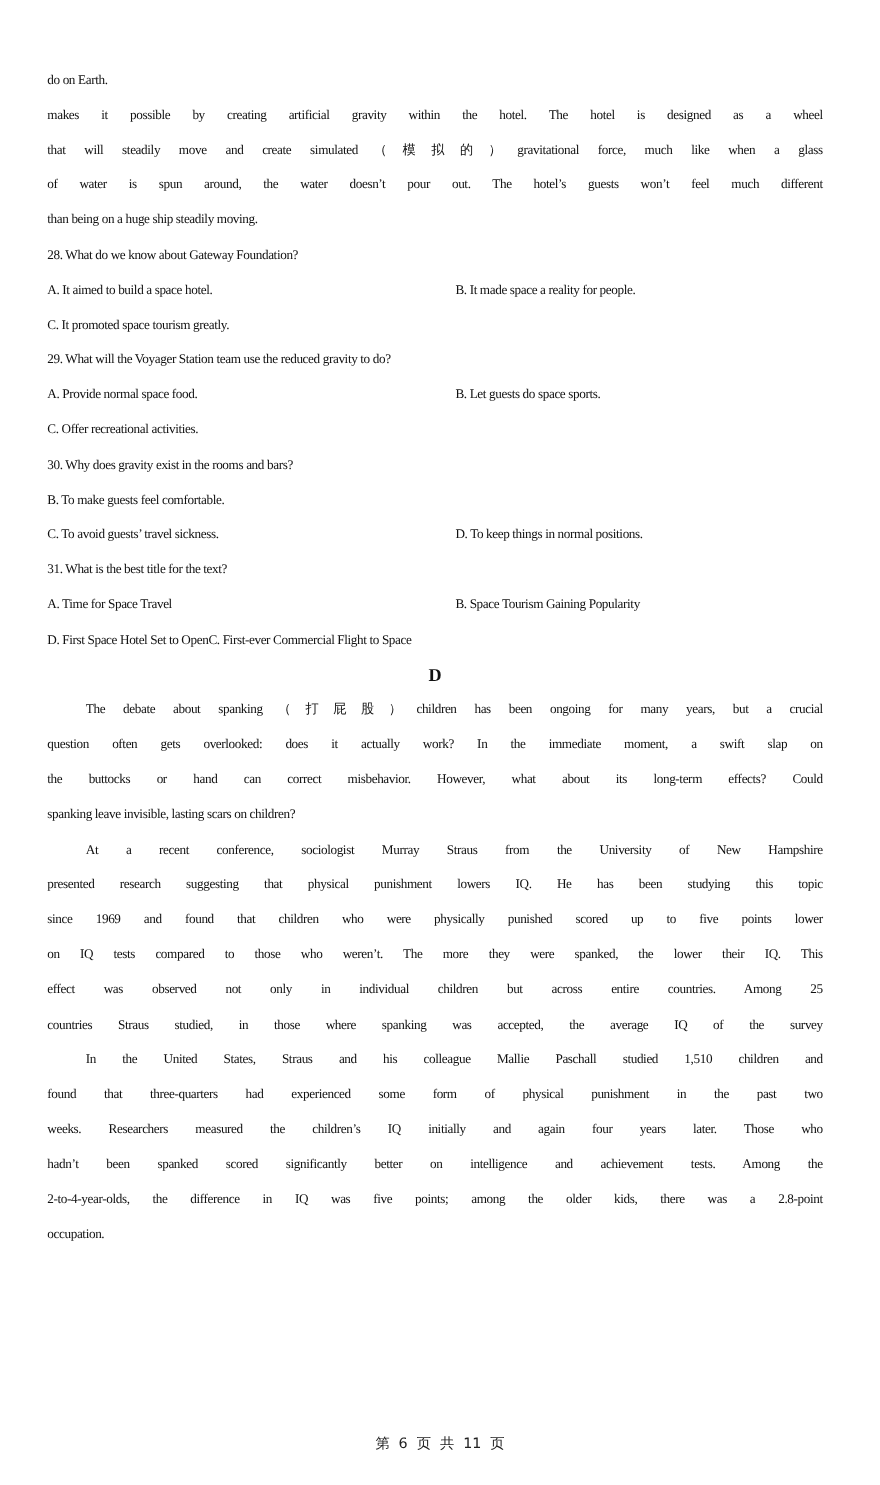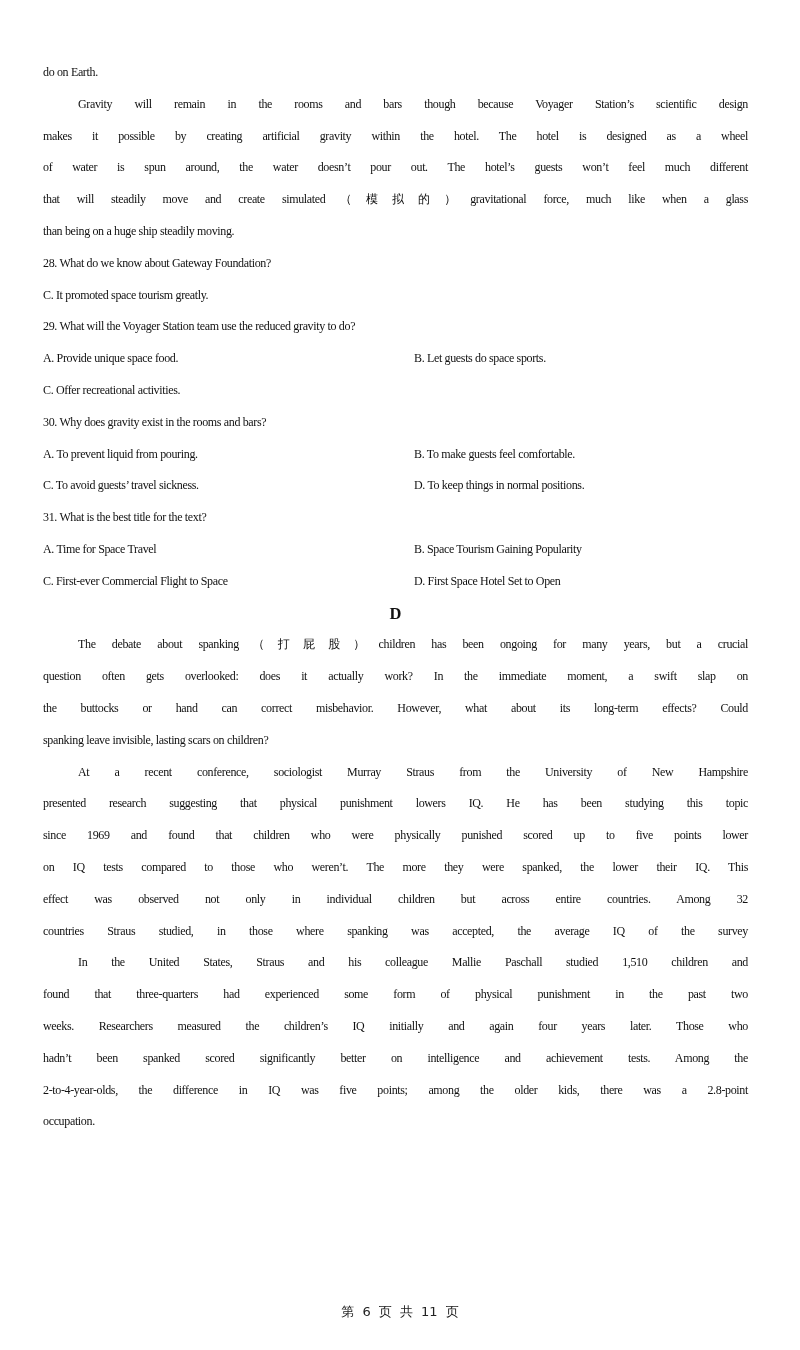--- a/index.html
+++ b/index.html
@@ -23,84 +23,86 @@
   }
 </style>
 </head>
 <body>
 
 <div class="page">
 
   <div class="line">do on Earth.</div>
 
   <div>
-    <div class="line justify indent">Gravity will remain in the rooms and bars though because Voyager Station’s scientific design</div>
     <div class="line justify">makes it possible by creating artificial gravity within the hotel. The hotel is designed as a wheel</div>
+    <div class="line justify">that will steadily move and create simulated（模拟的）gravitational force, much like when a glass</div>
     <div class="line justify">of water is spun around, the water doesn’t pour out. The hotel’s guests won’t feel much different</div>
-    <div class="line justify">that will steadily move and create simulated（模拟的）gravitational force, much like when a glass</div>
     <div class="line">than being on a huge ship steadily moving.</div>
   </div>
 
   <div>
     <div class="line">28. What do we know about Gateway Foundation?</div>
+    <div class="line q-opts">
+      <span class="opt col-a">A. It aimed to build a space hotel.</span>
+      <span class="opt">B. It made space a reality for people.</span>
+    </div>
     <div class="line q-opts">
       <span class="opt col-a">C. It promoted space tourism greatly.</span>
     </div>
   </div>
 
   <div>
     <div class="line">29. What will the Voyager Station team use the reduced gravity to do?</div>
     <div class="line q-opts">
-      <span class="opt col-a">A. Provide unique space food.</span>
+      <span class="opt col-a">A. Provide normal space food.</span>
       <span class="opt">B. Let guests do space sports.</span>
     </div>
     <div class="line q-opts">
       <span class="opt col-a">C. Offer recreational activities.</span>
     </div>
   </div>
 
   <div>
     <div class="line">30. Why does gravity exist in the rooms and bars?</div>
     <div class="line q-opts">
-      <span class="opt col-a">A. To prevent liquid from pouring.</span>
       <span class="opt">B. To make guests feel comfortable.</span>
     </div>
     <div class="line q-opts">
       <span class="opt col-a">C. To avoid guests’ travel sickness.</span>
       <span class="opt">D. To keep things in normal positions.</span>
     </div>
   </div>
 
   <div>
     <div class="line">31. What is the best title for the text?</div>
     <div class="line q-opts">
       <span class="opt col-a">A. Time for Space Travel</span>
       <span class="opt">B. Space Tourism Gaining Popularity</span>
     </div>
     <div class="line q-opts">
+      <span class="opt">D. First Space Hotel Set to Open</span>
       <span class="opt col-a">C. First-ever Commercial Flight to Space</span>
-      <span class="opt">D. First Space Hotel Set to Open</span>
     </div>
   </div>
 
   <div class="section-title">D</div>
 
   <div>
     <div class="line justify indent">The debate about spanking（打屁股）children has been ongoing for many years, but a crucial</div>
     <div class="line justify">question often gets overlooked: does it actually work? In the immediate moment, a swift slap on</div>
     <div class="line justify">the buttocks or hand can correct misbehavior. However, what about its long-term effects? Could</div>
     <div class="line">spanking leave invisible, lasting scars on children?</div>
   </div>
 
   <div>
     <div class="line justify indent">At a recent conference, sociologist Murray Straus from the University of New Hampshire</div>
     <div class="line justify">presented research suggesting that physical punishment lowers IQ. He has been studying this topic</div>
     <div class="line justify">since 1969 and found that children who were physically punished scored up to five points lower</div>
     <div class="line justify">on IQ tests compared to those who weren’t. The more they were spanked, the lower their IQ. This</div>
-    <div class="line justify">effect was observed not only in individual children but across entire countries. Among 32</div>
+    <div class="line justify">effect was observed not only in individual children but across entire countries. Among 25</div>
     <div class="line justify">countries Straus studied, in those where spanking was accepted, the average IQ of the survey</div>
   </div>
 
   <div>
     <div class="line justify indent">In the United States, Straus and his colleague Mallie Paschall studied 1,510 children and</div>
     <div class="line justify">found that three-quarters had experienced some form of physical punishment in the past two</div>
     <div class="line justify">weeks. Researchers measured the children’s IQ initially and again four years later. Those who</div>
     <div class="line justify">hadn’t been spanked scored significantly better on intelligence and achievement tests. Among the</div>
     <div class="line justify">2-to-4-year-olds, the difference in IQ was five points; among the older kids, there was a 2.8-point</div>
     <div class="line">occupation.</div>

